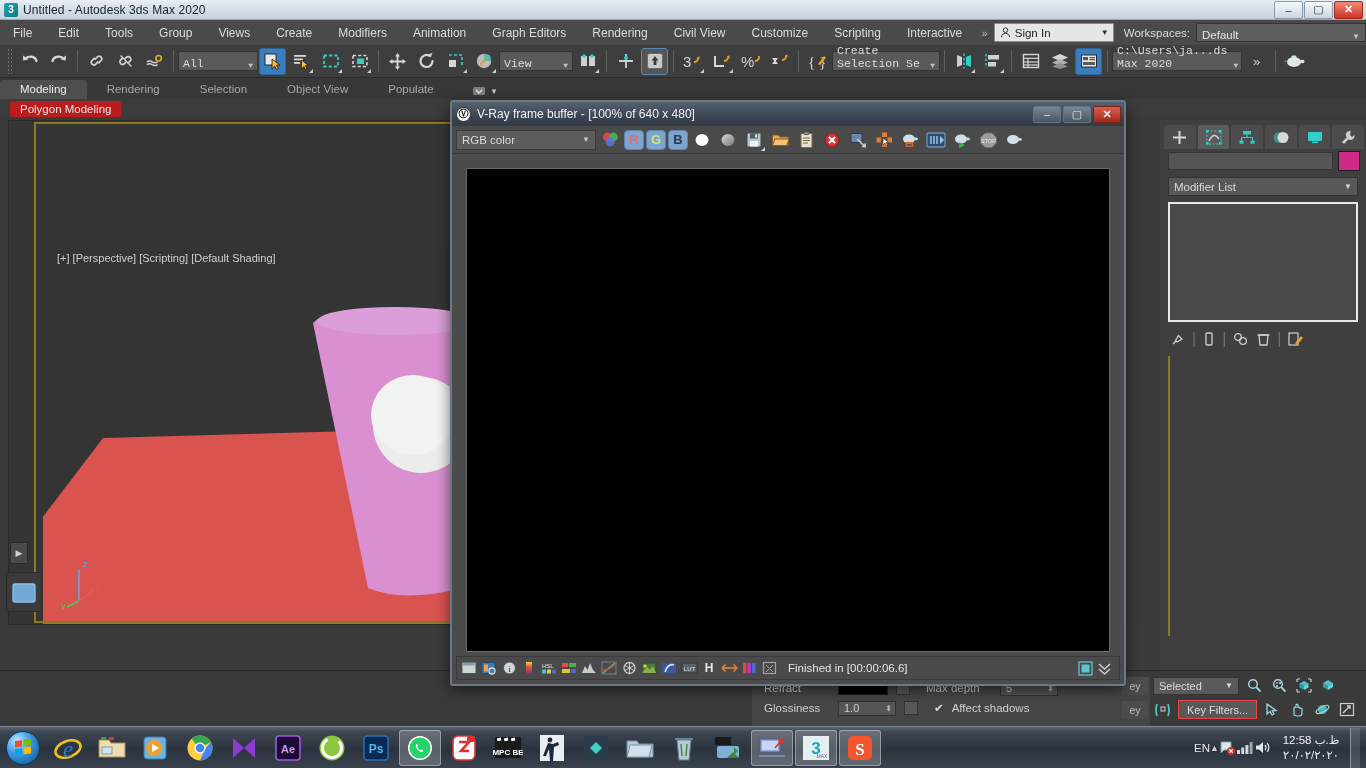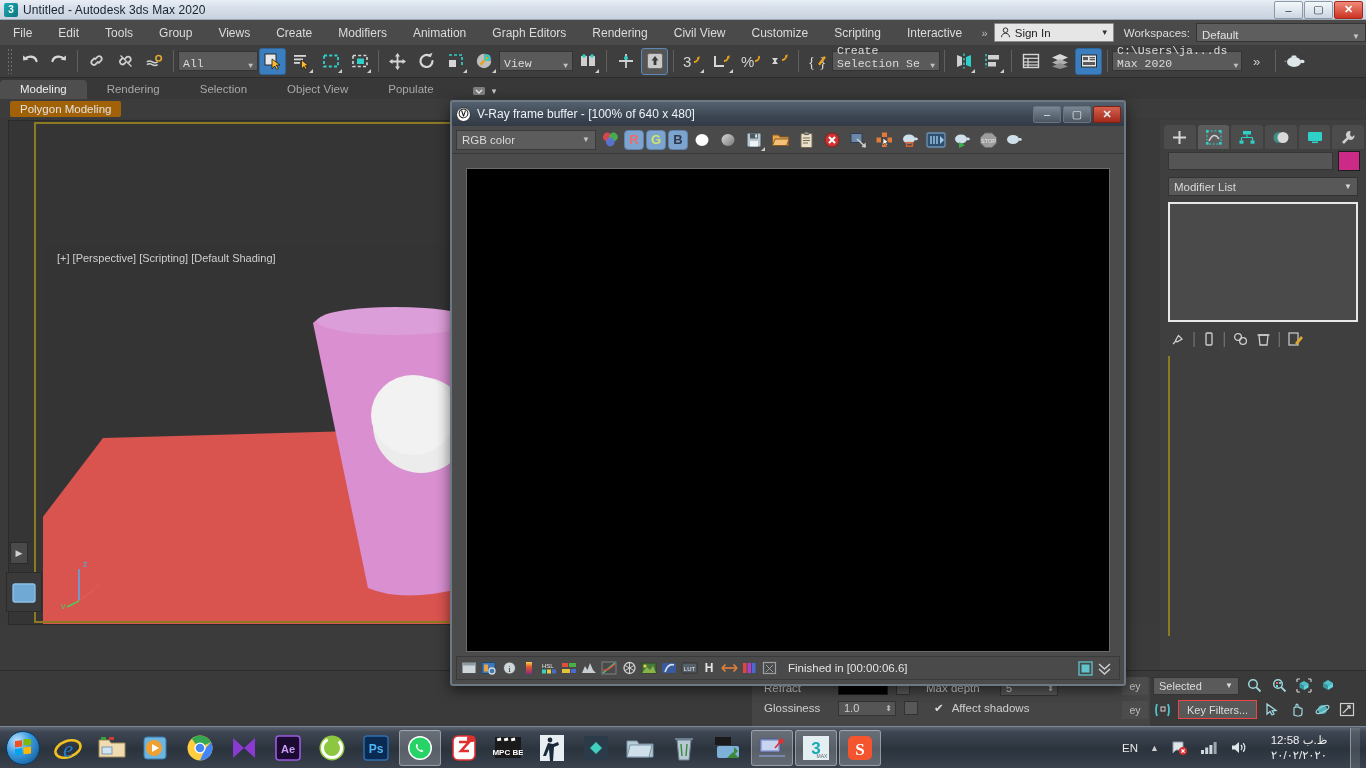--- a/index.html
+++ b/index.html
@@ -112,21 +112,21 @@
   }
   #ribbon .rtab.active {
     background:#4e4e4e; color:#ededed;
     border-top-left-radius:4px; border-top-right-radius:4px;
   }
   #ribbon2 {
     position:absolute; left:0; top:99px; width:1366px; height:19px;
     background:#3c3c3c; display:flex; align-items:center;
   }
   #ribbon2 .panel {
-    font-size:11.5px; color:#e2e2e2; background:#a16207;
+    font-size:11.5px; color:#e2e2e2; background:#b91c1c;
     padding:2px 10px; margin-left:10px; border-radius:2px;
   }
 
   
   #viewport {
     position:absolute; left:8px; top:120px; width:1114px; height:505px;
     background:#353535; border:1px solid #2a2a2a;
     overflow:hidden;
   }
   #vp-border {
@@ -315,21 +315,21 @@
     background:radial-gradient(circle at 32% 28%, #bfe4ff 0%, #3a9ae0 42%, #0b4d86 100%);
     border:1px solid #0a3a68;
     display:flex; align-items:center; justify-content:center;
   }
   .tb-item {
     width:42px; height:36px; margin:0 1px;
     display:flex; align-items:center; justify-content:center;
     border-radius:3px;
   }
   .tb-item.active { background:rgba(255,255,255,.22); border:1px solid rgba(255,255,255,.35); }
-  #tray { margin-left:auto; display:flex; align-items:center; gap:12px; padding-right:6px; color:#e8e8e8;}
+  #tray { margin-left:auto; display:flex; align-items:center; gap:0; padding-right:6px; color:#e8e8e8;}
   #tray .lang { font-size:11.5px; }
   #clock { text-align:center; font-size:11.5px; color:#f0f0f0; line-height:15px; min-width:78px;}
   .showdesk { width:10px; height:40px; background:rgba(255,255,255,.12); border-left:1px solid #8b94a0; }
 </style>
 </head>
 <body>
 
 <div id="titlebar">
   <div class="app-ico">3</div>
   <div class="title-text">Untitled - Autodesk 3ds Max 2020</div>

